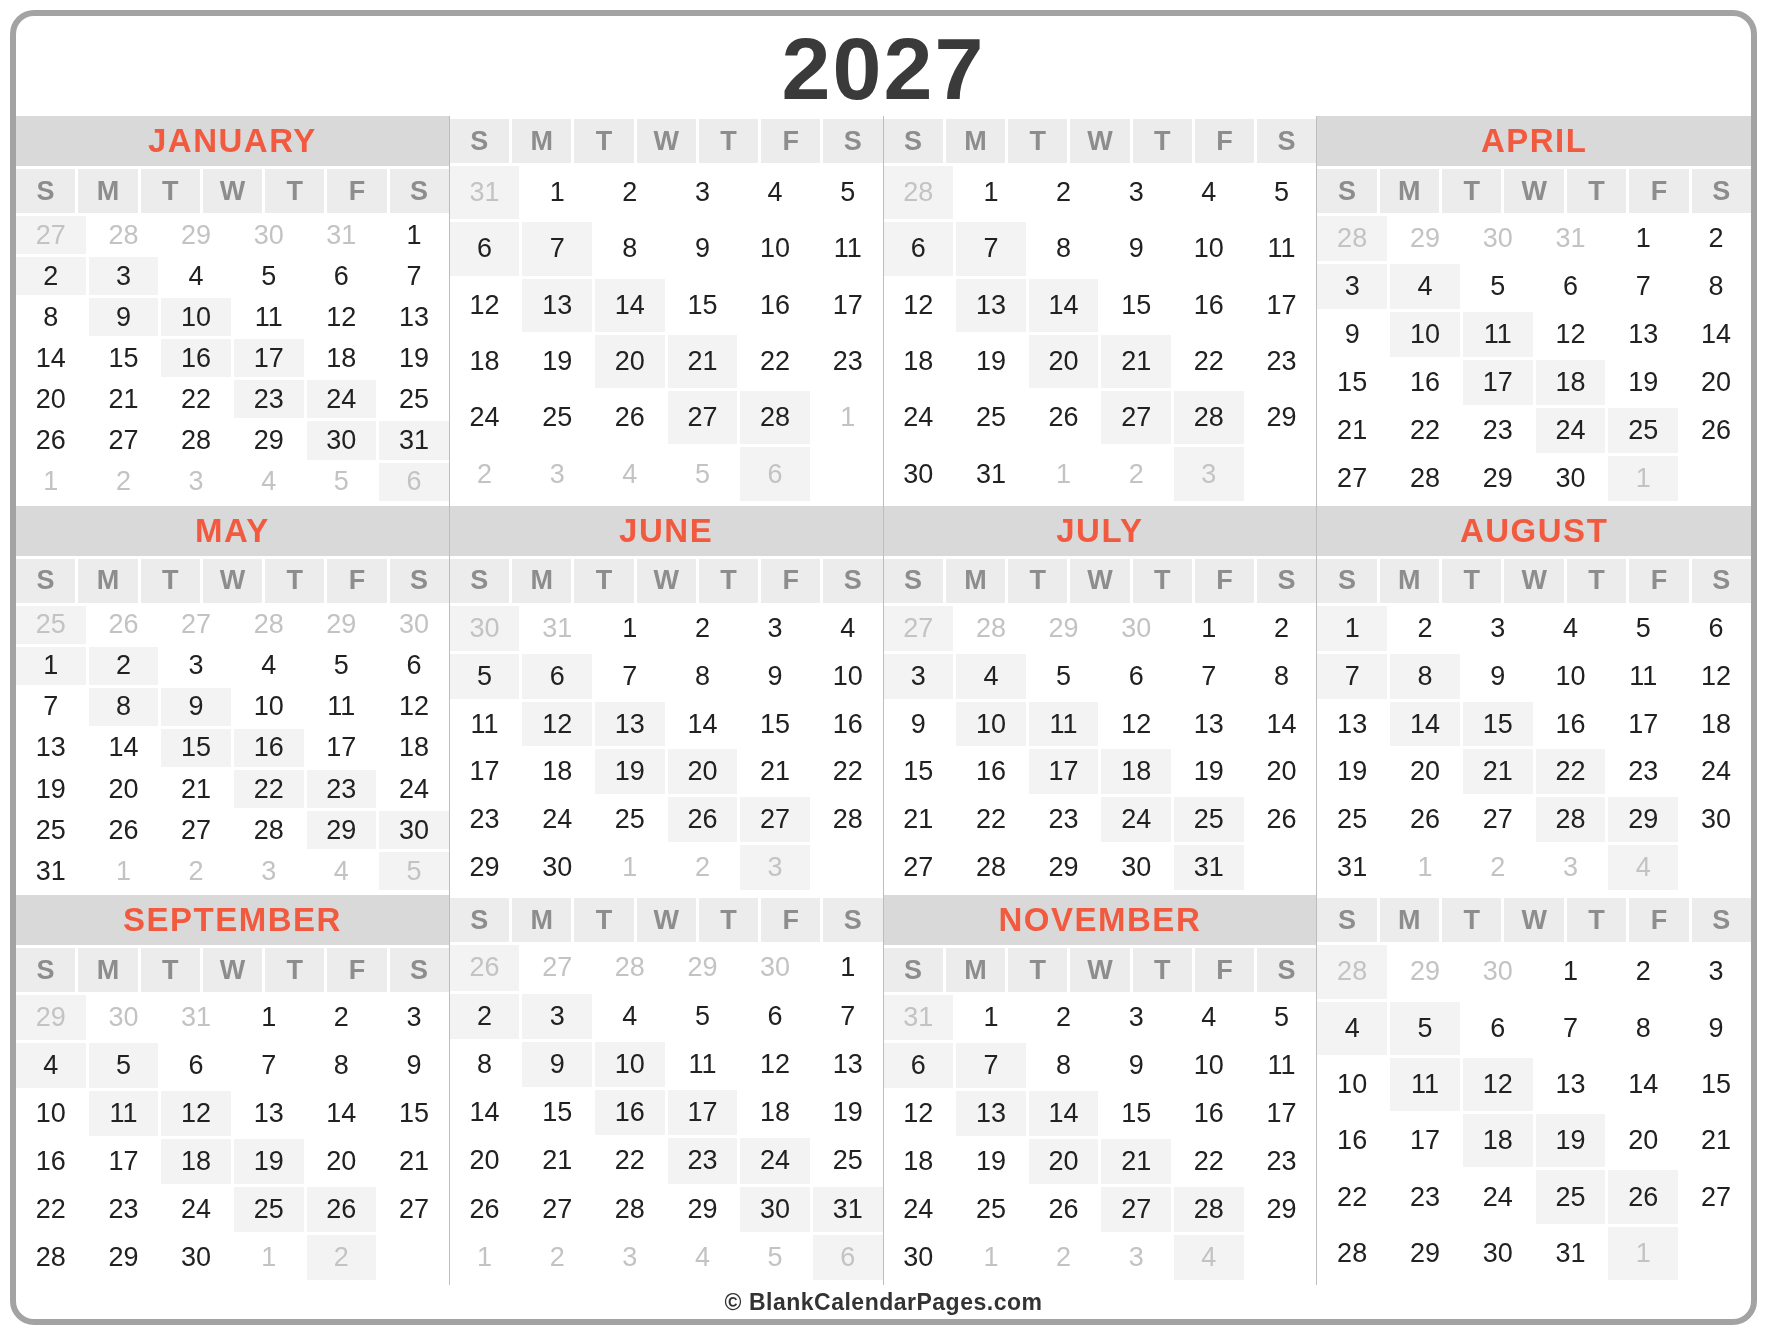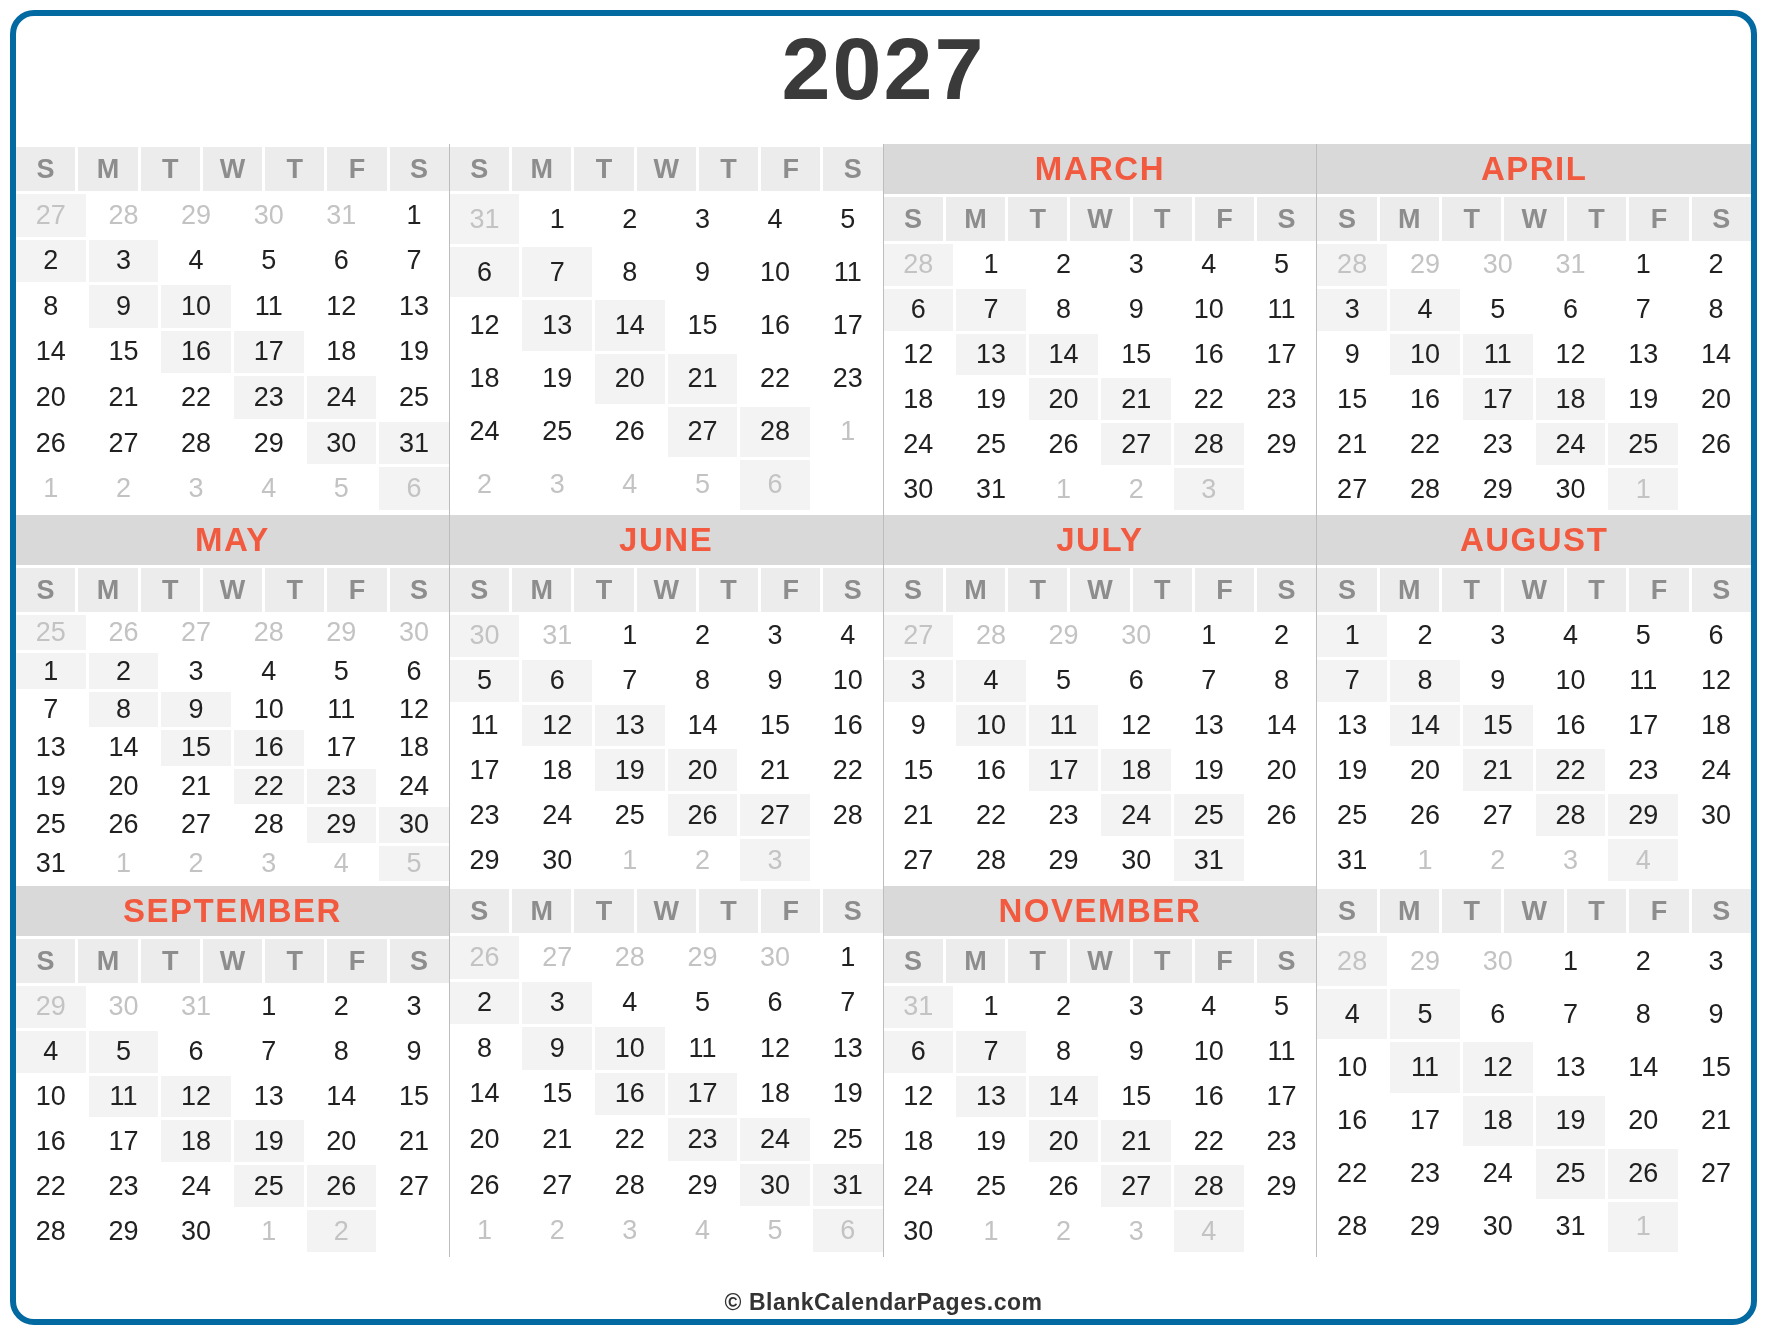--- a/index.html
+++ b/index.html
@@ -1,23 +1,23 @@
 <!DOCTYPE html>
 <html><head>
 <meta charset="utf-8">
 <style>
   * { box-sizing: border-box; margin: 0; padding: 0; }
   html, body { width: 1767px; height: 1333px; background: #ffffff; }
   body { font-family: "Liberation Sans", "DejaVu Sans", sans-serif; position: relative; }
 
   .page {
     position: absolute; left: 10px; top: 10px; right: 10px; bottom: 8px;
-    border: 6px solid #0369a1; border-radius: 24px;
+    border: 6px solid #a3a3a3; border-radius: 24px;
     background: #ffffff; overflow: hidden;
-    display: flex; flex-direction: column; gap: 28px;
+    display: flex; flex-direction: column;
   }
 
   .year {
     height: 100px; display: flex; align-items: center; justify-content: center;
     font-size: 88px; font-weight: 700; color: #3a3a3a; letter-spacing: 2px;
     padding-top: 6px;
   }
 
   .grid {
     flex: 1; display: grid;
@@ -61,20 +61,21 @@
     font-size: 23px; font-weight: 600; color: #333333; letter-spacing: 0.5px;
   }
 </style>
 </head>
 <body>
 
 <div class="page">
   <div class="year">2027</div>
   <div class="grid">
   <div class="month">
+    <div class="mtitle">JANUARY</div>
     <div class="dow">
           <div class="dowc">S</div>
           <div class="dowc">M</div>
           <div class="dowc">T</div>
           <div class="dowc">W</div>
           <div class="dowc">T</div>
           <div class="dowc">F</div>
           <div class="dowc">S</div>
         </div>
     <div class="days">
@@ -166,21 +167,20 @@
           <div class="day out">1</div>
           <div class="day out">2</div>
           <div class="day out">3</div>
           <div class="day out">4</div>
           <div class="day out">5</div>
           <div class="day we out">6</div>
         </div>
   </div>
 
   <div class="month">
-    <div class="mtitle">MARCH</div>
     <div class="dow">
           <div class="dowc">S</div>
           <div class="dowc">M</div>
           <div class="dowc">T</div>
           <div class="dowc">W</div>
           <div class="dowc">T</div>
           <div class="dowc">F</div>
           <div class="dowc">S</div>
         </div>
     <div class="days">

